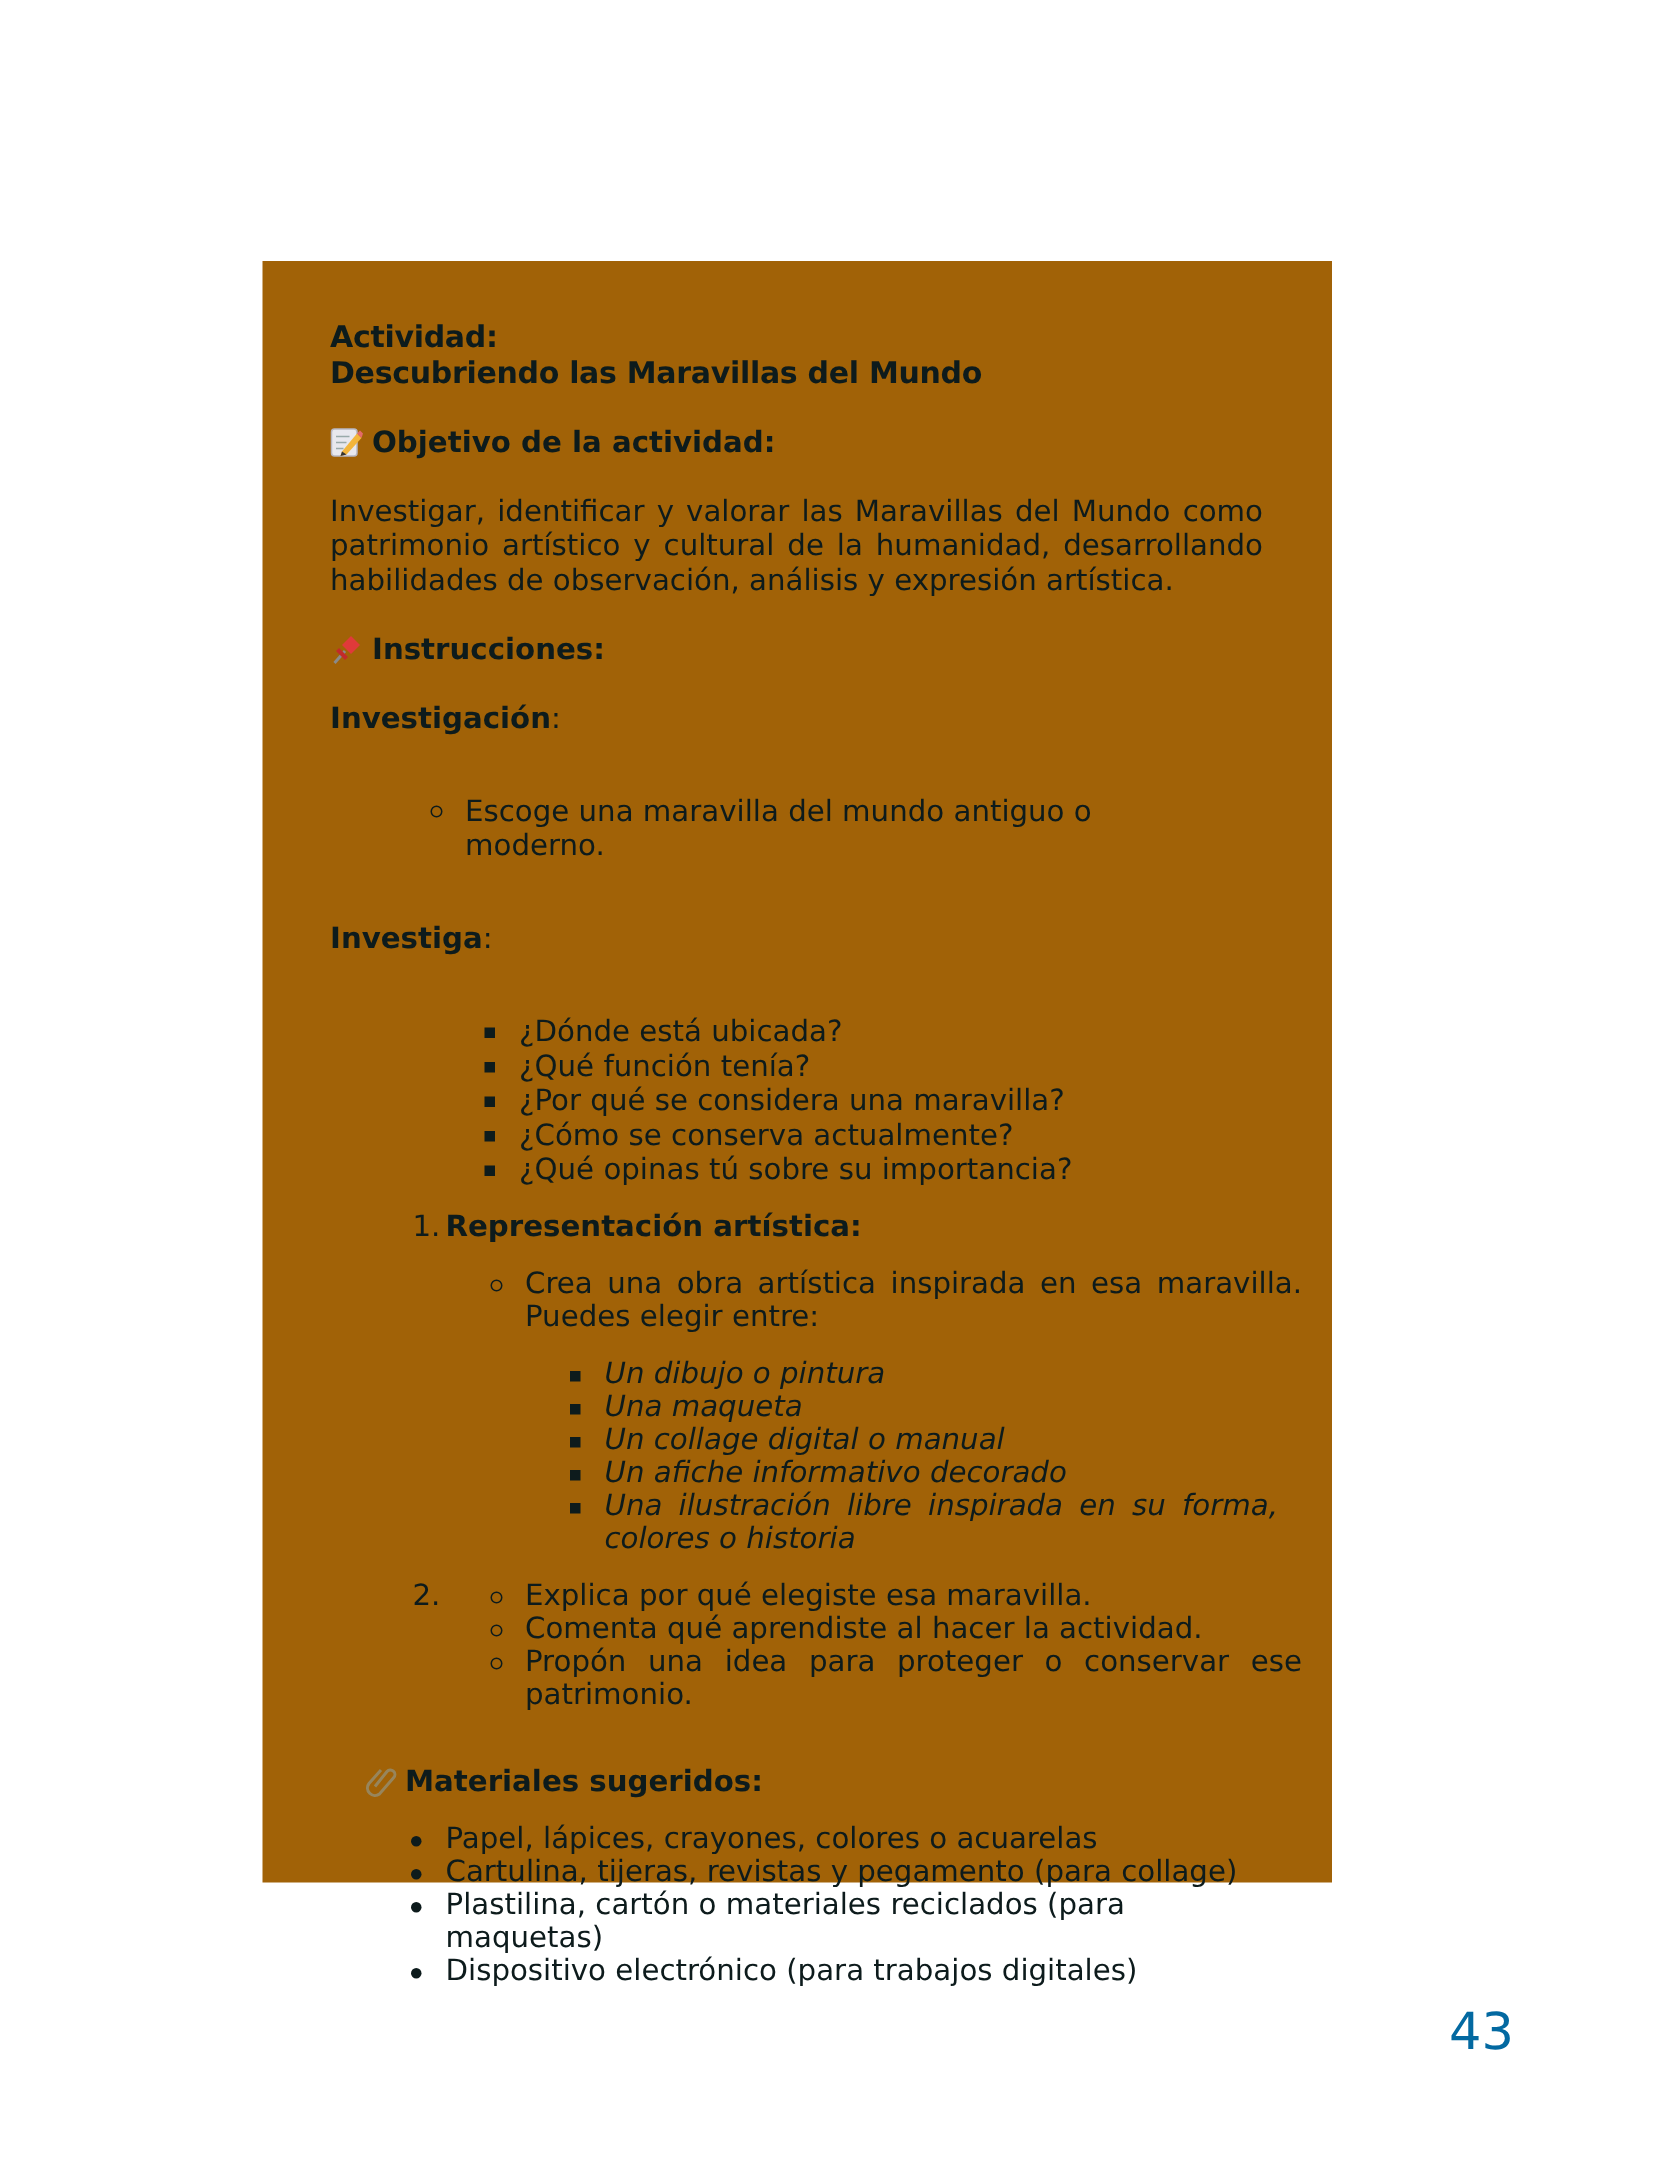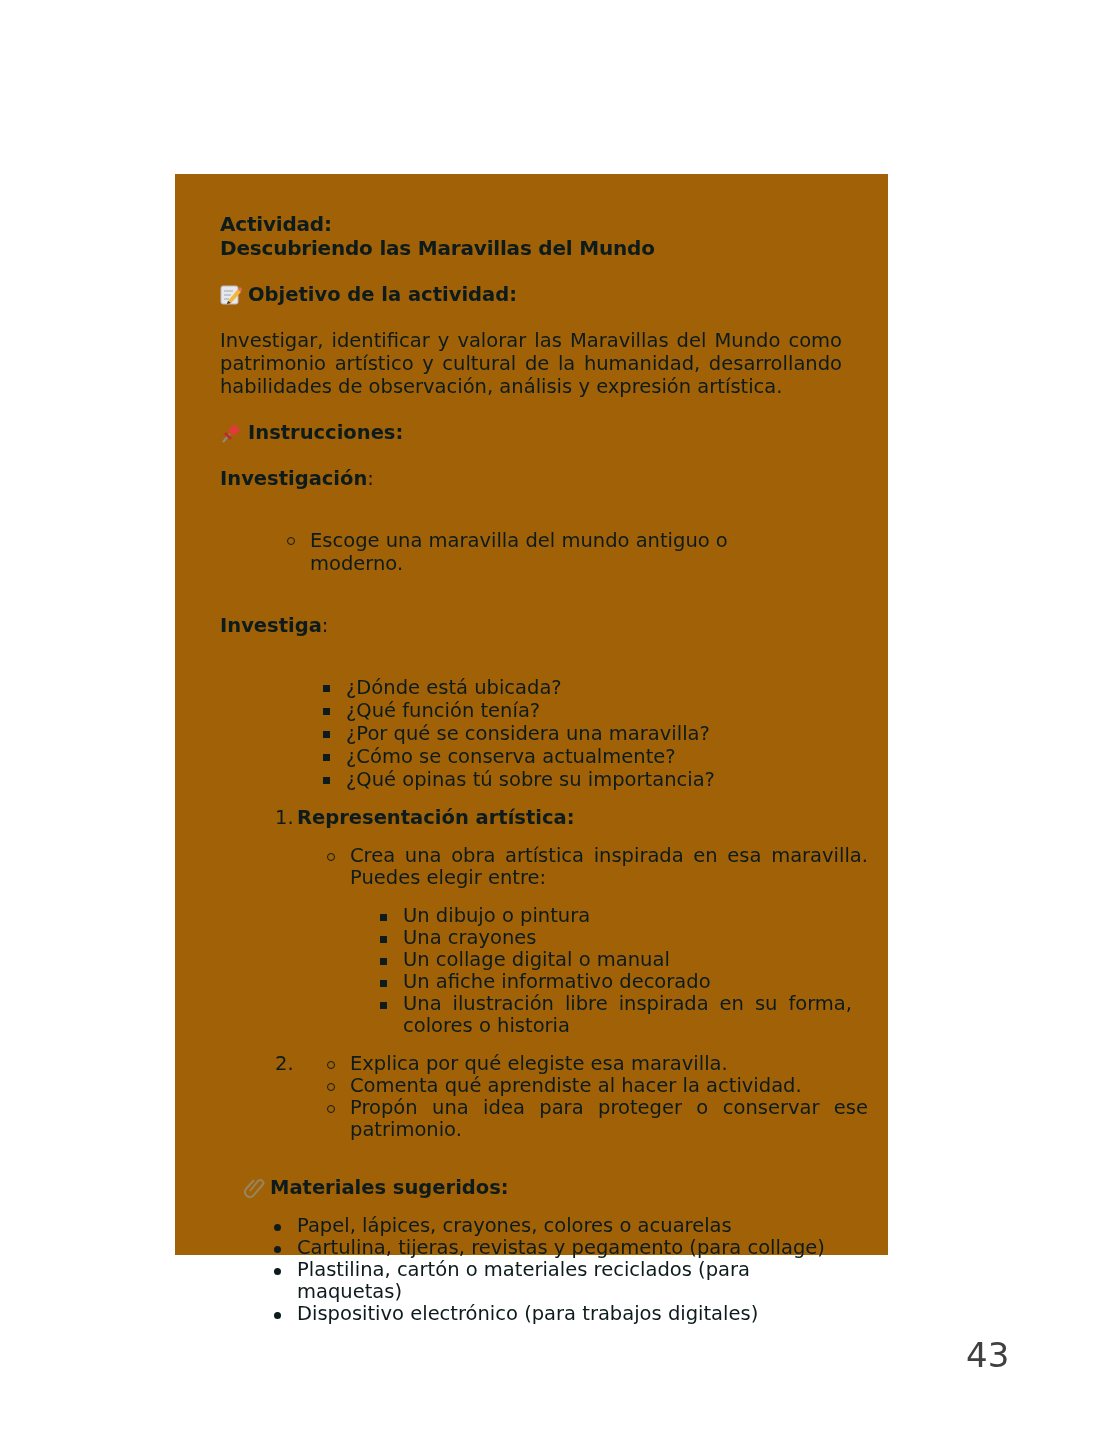--- a/index.html
+++ b/index.html
@@ -32,21 +32,21 @@
       content: ""; position: absolute; width: 7px; height: 7px; background: #0d1b1c;
       left: -23px; top: 9px;
     }
     .disc::before {
       content: ""; position: absolute; width: 7px; height: 7px; background: #0d1b1c;
       border-radius: 50%; left: -23px; top: 9px;
     }
     .num { position: absolute; left: -22px; top: 0; }
     .page-num {
       position: absolute; left: 966px; top: 1335px; font-size: 34px; line-height: 40px;
-      font-family: "DejaVu Sans", sans-serif; color: #404040;
+      font-family: "DejaVu Sans", sans-serif; color: #0369a1;
     }
   </style>
 </head>
 <body>
 
 <div class="card">
   <div class="content">
     <div class="title">Actividad:</div>
     <div class="title">Descubriendo las Maravillas del Mundo</div>
     <div class="gap1"></div>
@@ -102,23 +102,23 @@
       <li class="square">¿Qué opinas tú sobre su importancia?</li>
     </ul>
 
     <ol style="padding-left:61px; width:587px; line-height:22px;">
       <li>
         <span class="num">1.</span>
         <span class="b">Representación artística:</span>
         <ul style="padding-left:37px;">
           <li class="circle">
             <p class="just">Crea una obra artística inspirada en esa maravilla. Puedes elegir entre:</p>
-            <ul style="padding-left:37px;">
+            <ul style="padding-left:37px;font-style:italic;">
               <li class="square">Un dibujo o pintura</li>
-              <li class="square">Una crayones</li>
+              <li class="square">Una maqueta</li>
               <li class="square">Un collage digital o manual</li>
               <li class="square">Un afiche informativo decorado</li>
               <li class="square just">Una ilustración libre inspirada en su forma, colores o historia</li>
             </ul>
           </li>
         </ul>
       </li>
       <li>
         <span class="num">2.</span>
         <ul style="padding-left:37px;">

